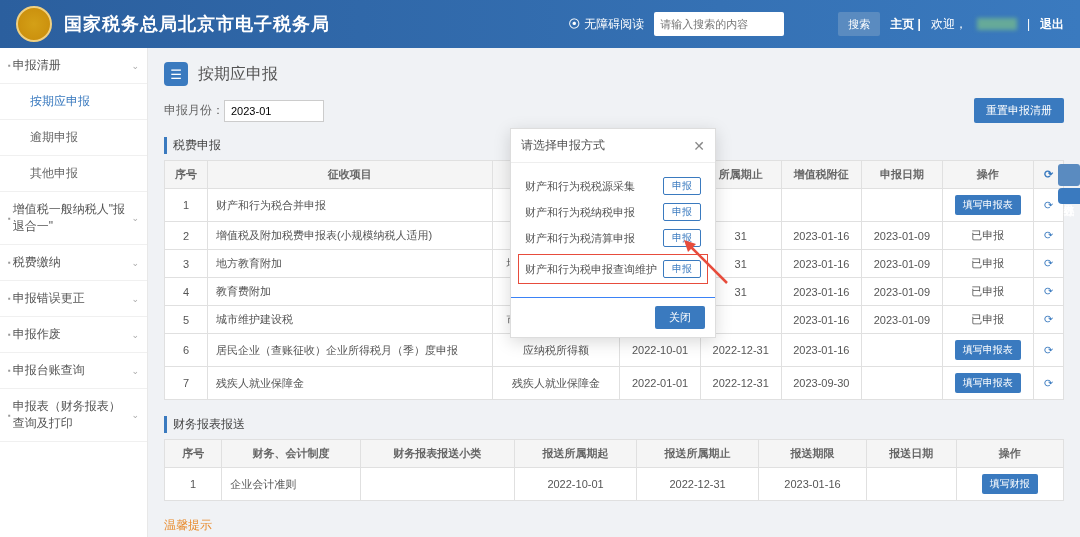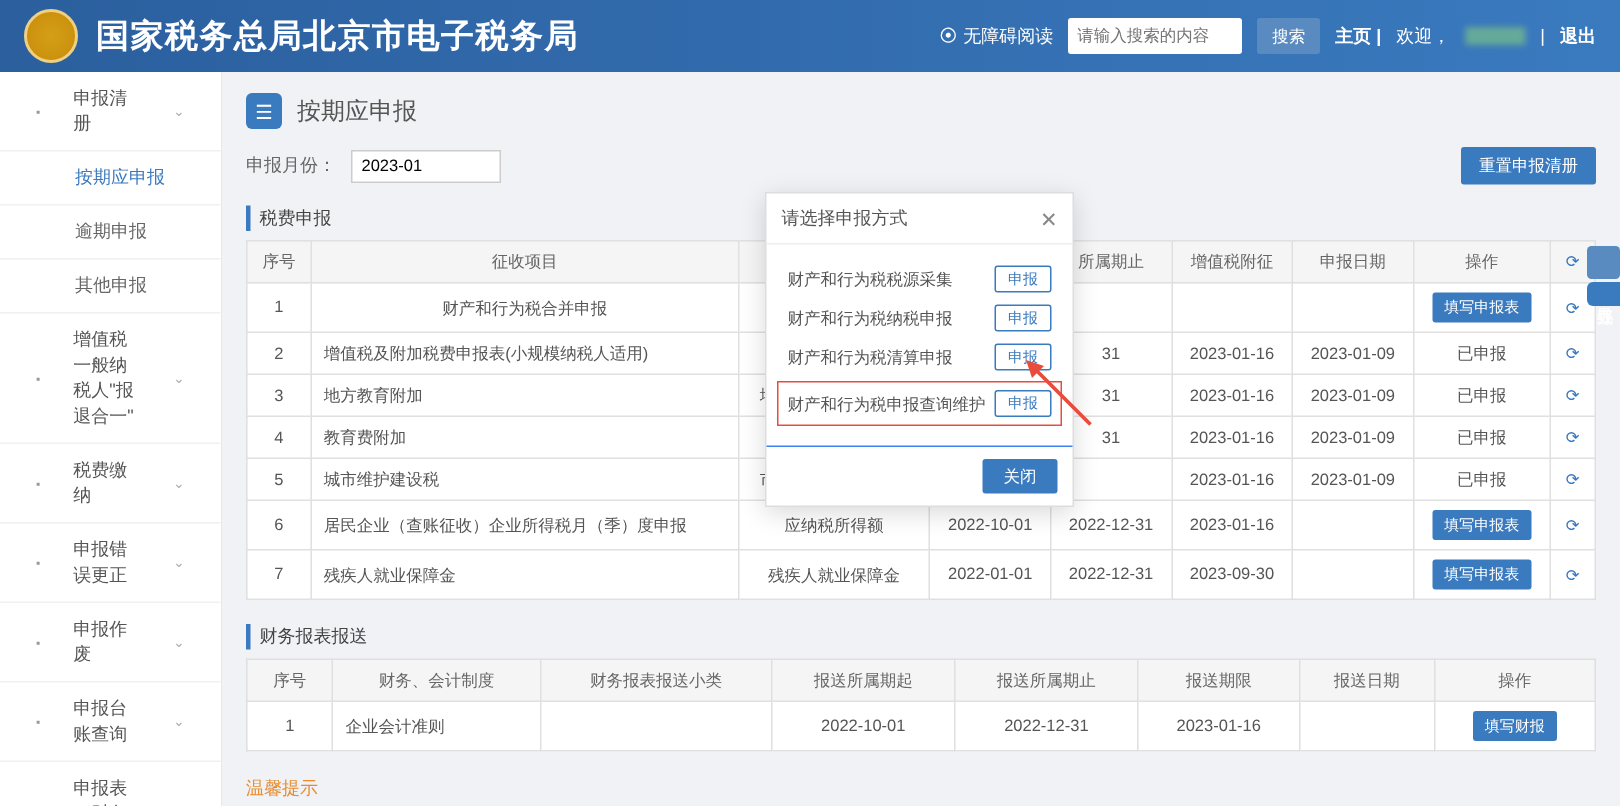--- a/index.html
+++ b/index.html
@@ -1,56 +1,56 @@
 <!DOCTYPE html>
 <html><head>
 <meta charset="utf-8">
 <style>
 * { margin: 0; padding: 0; box-sizing: border-box; }
 body { font-family: "Microsoft YaHei", Arial, sans-serif; font-size: 12px; background: #f0f2f5; color: #333; width: 1080px; height: 537px; overflow: hidden; position: relative; }
 
 
 .header { height: 48px; background: linear-gradient(to right, #2b5f9e, #3a7abf); color: #fff; display: flex; align-items: center; padding: 0 16px; position: relative; }
 .logo { width: 36px; height: 36px; background: radial-gradient(circle, #d4a017, #c88b0a); border-radius: 50%; margin-right: 12px; border: 2px solid #f0d080; }
-.header-title { font-size: 22px; font-weight: bold; letter-spacing: 1px; }
+.header-title { font-size: 18px; font-weight: bold; letter-spacing: 1px; }
 .header-right { margin-left: auto; display: flex; align-items: center; gap: 10px; font-size: 12px; }
 .accessibility { display: flex; align-items: center; gap: 4px; }
-.search-box { height: 24px; width: 116px; padding: 0 6px; border: none; border-radius: 2px; font-size: 11px; }
-.search-btn { height: 24px; padding: 0 10px; background: #5a8bc0; color: #fff; border: none; border-radius: 2px; cursor: pointer; font-size: 11px; }
+.search-box { height: 24px; width: 130px; padding: 0 6px; border: none; border-radius: 2px; font-size: 11px; }
+.search-btn { height: 24px; padding: 0 10px; background: #5a8bc0; color: #fff; border: none; border-radius: 2px; cursor: pointer; font-size: 11px; margin-left: 44px; }
 .header-link { color: #fff; text-decoration: none; font-weight: bold; }
 
 
 .container { display: flex; height: calc(100% - 48px); }
 
 
 .sidebar { width: 148px; background: #fff; border-right: 1px solid #e8e8e8; overflow-y: auto; }
 .sidebar-header { background: #3a7abf; color: #fff; padding: 8px 10px; font-size: 12px; display: flex; align-items: center; justify-content: space-between; }
 .sidebar-header .home { font-size: 11px; }
-.menu-item { padding: 9px 24px; border-bottom: 1px solid #f0f0f0; color: #555; cursor: pointer; display: flex; align-items: center; gap: 22px; }
+.menu-item { padding: 9px 8px; border-bottom: 1px solid #f0f0f0; color: #555; cursor: pointer; display: flex; align-items: center; gap: 2px; }
 .menu-item.sub { padding-left: 28px; color: #666; }
 .menu-item.active { color: #3a7abf; }
 .menu-item::before { content: "▪"; font-size: 8px; color: #999; }
 .menu-item.sub::before { content: ""; }
 .menu-item .chev { margin-left: auto; font-size: 9px; color: #aaa; }
 
 
 .main { flex: 1; padding: 14px 16px; overflow-y: auto; }
 .page-header { display: flex; align-items: center; gap: 10px; margin-bottom: 12px; }
 .page-icon { width: 24px; height: 24px; background: #3a7abf; border-radius: 4px; display: inline-flex; align-items: center; justify-content: center; color: #fff; font-size: 13px; }
 .page-title { font-size: 16px; color: #555; }
-.filter-row { display: flex; align-items: center; gap: 10px; margin-bottom: 14px; }
+.filter-row { display: flex; align-items: center; margin-bottom: 14px; }
 .filter-row label { color: #666; }
 .month-input { width: 100px; height: 22px; border: 1px solid #ccc; padding: 0 6px; font-size: 11px; }
 .btn-primary { background: #3a7abf; color: #fff; border: none; padding: 5px 12px; border-radius: 2px; cursor: pointer; font-size: 11px; margin-left: auto; }
 
 .section-label { border-left: 3px solid #3a7abf; padding-left: 6px; font-size: 12px; color: #444; margin-bottom: 6px; }
 
 table { width: 100%; border-collapse: collapse; margin-bottom: 16px; }
 th, td { border: 1px solid #e0e0e0; padding: 6px 8px; text-align: center; font-size: 11px; color: #555; background: #fff; }
-th { background: #f5f5f5; font-weight: normal; color: #666; }
+th { background: #f5f5f5; font-weight: bold; color: #666; }
 th.refresh, td.refresh { width: 30px; color: #3a7abf; }
 .btn-small { background: #3a7abf; color: #fff; border: none; padding: 3px 8px; border-radius: 2px; cursor: pointer; font-size: 10px; }
 .status-done { color: #555; }
 
 .tip-section { margin-top: 10px; }
 .tip-title { color: #e88b2e; font-size: 12px; margin-bottom: 18px; }
 
 
 .modal-mask { position: absolute; inset: 0; background: rgba(0,0,0,0); }
 .modal { position: absolute; left: 510px; top: 128px; width: 206px; background: #fff; border: 1px solid #ddd; box-shadow: 0 4px 16px rgba(0,0,0,0.15); }
@@ -159,21 +159,21 @@
             <th>所属期止</th>
             <th>增值税附征</th>
             <th>申报日期</th>
             <th>操作</th>
             <th class="refresh">⟳</th>
           </tr>
         </thead>
       <tbody id="tax-body">
           <tr>
             <td>1</td>
-            <td style="text-align:center">财产和行为税合并申报</td>
+            <td style="text-align:left">财产和行为税合并申报</td>
             <td></td>
             <td></td>
             <td></td>
             <td></td>
             <td></td>
             <td><button class="btn-small">填写申报表</button></td>
             <td class="refresh">⟳</td>
           </tr>
           <tr>
             <td>2</td>

